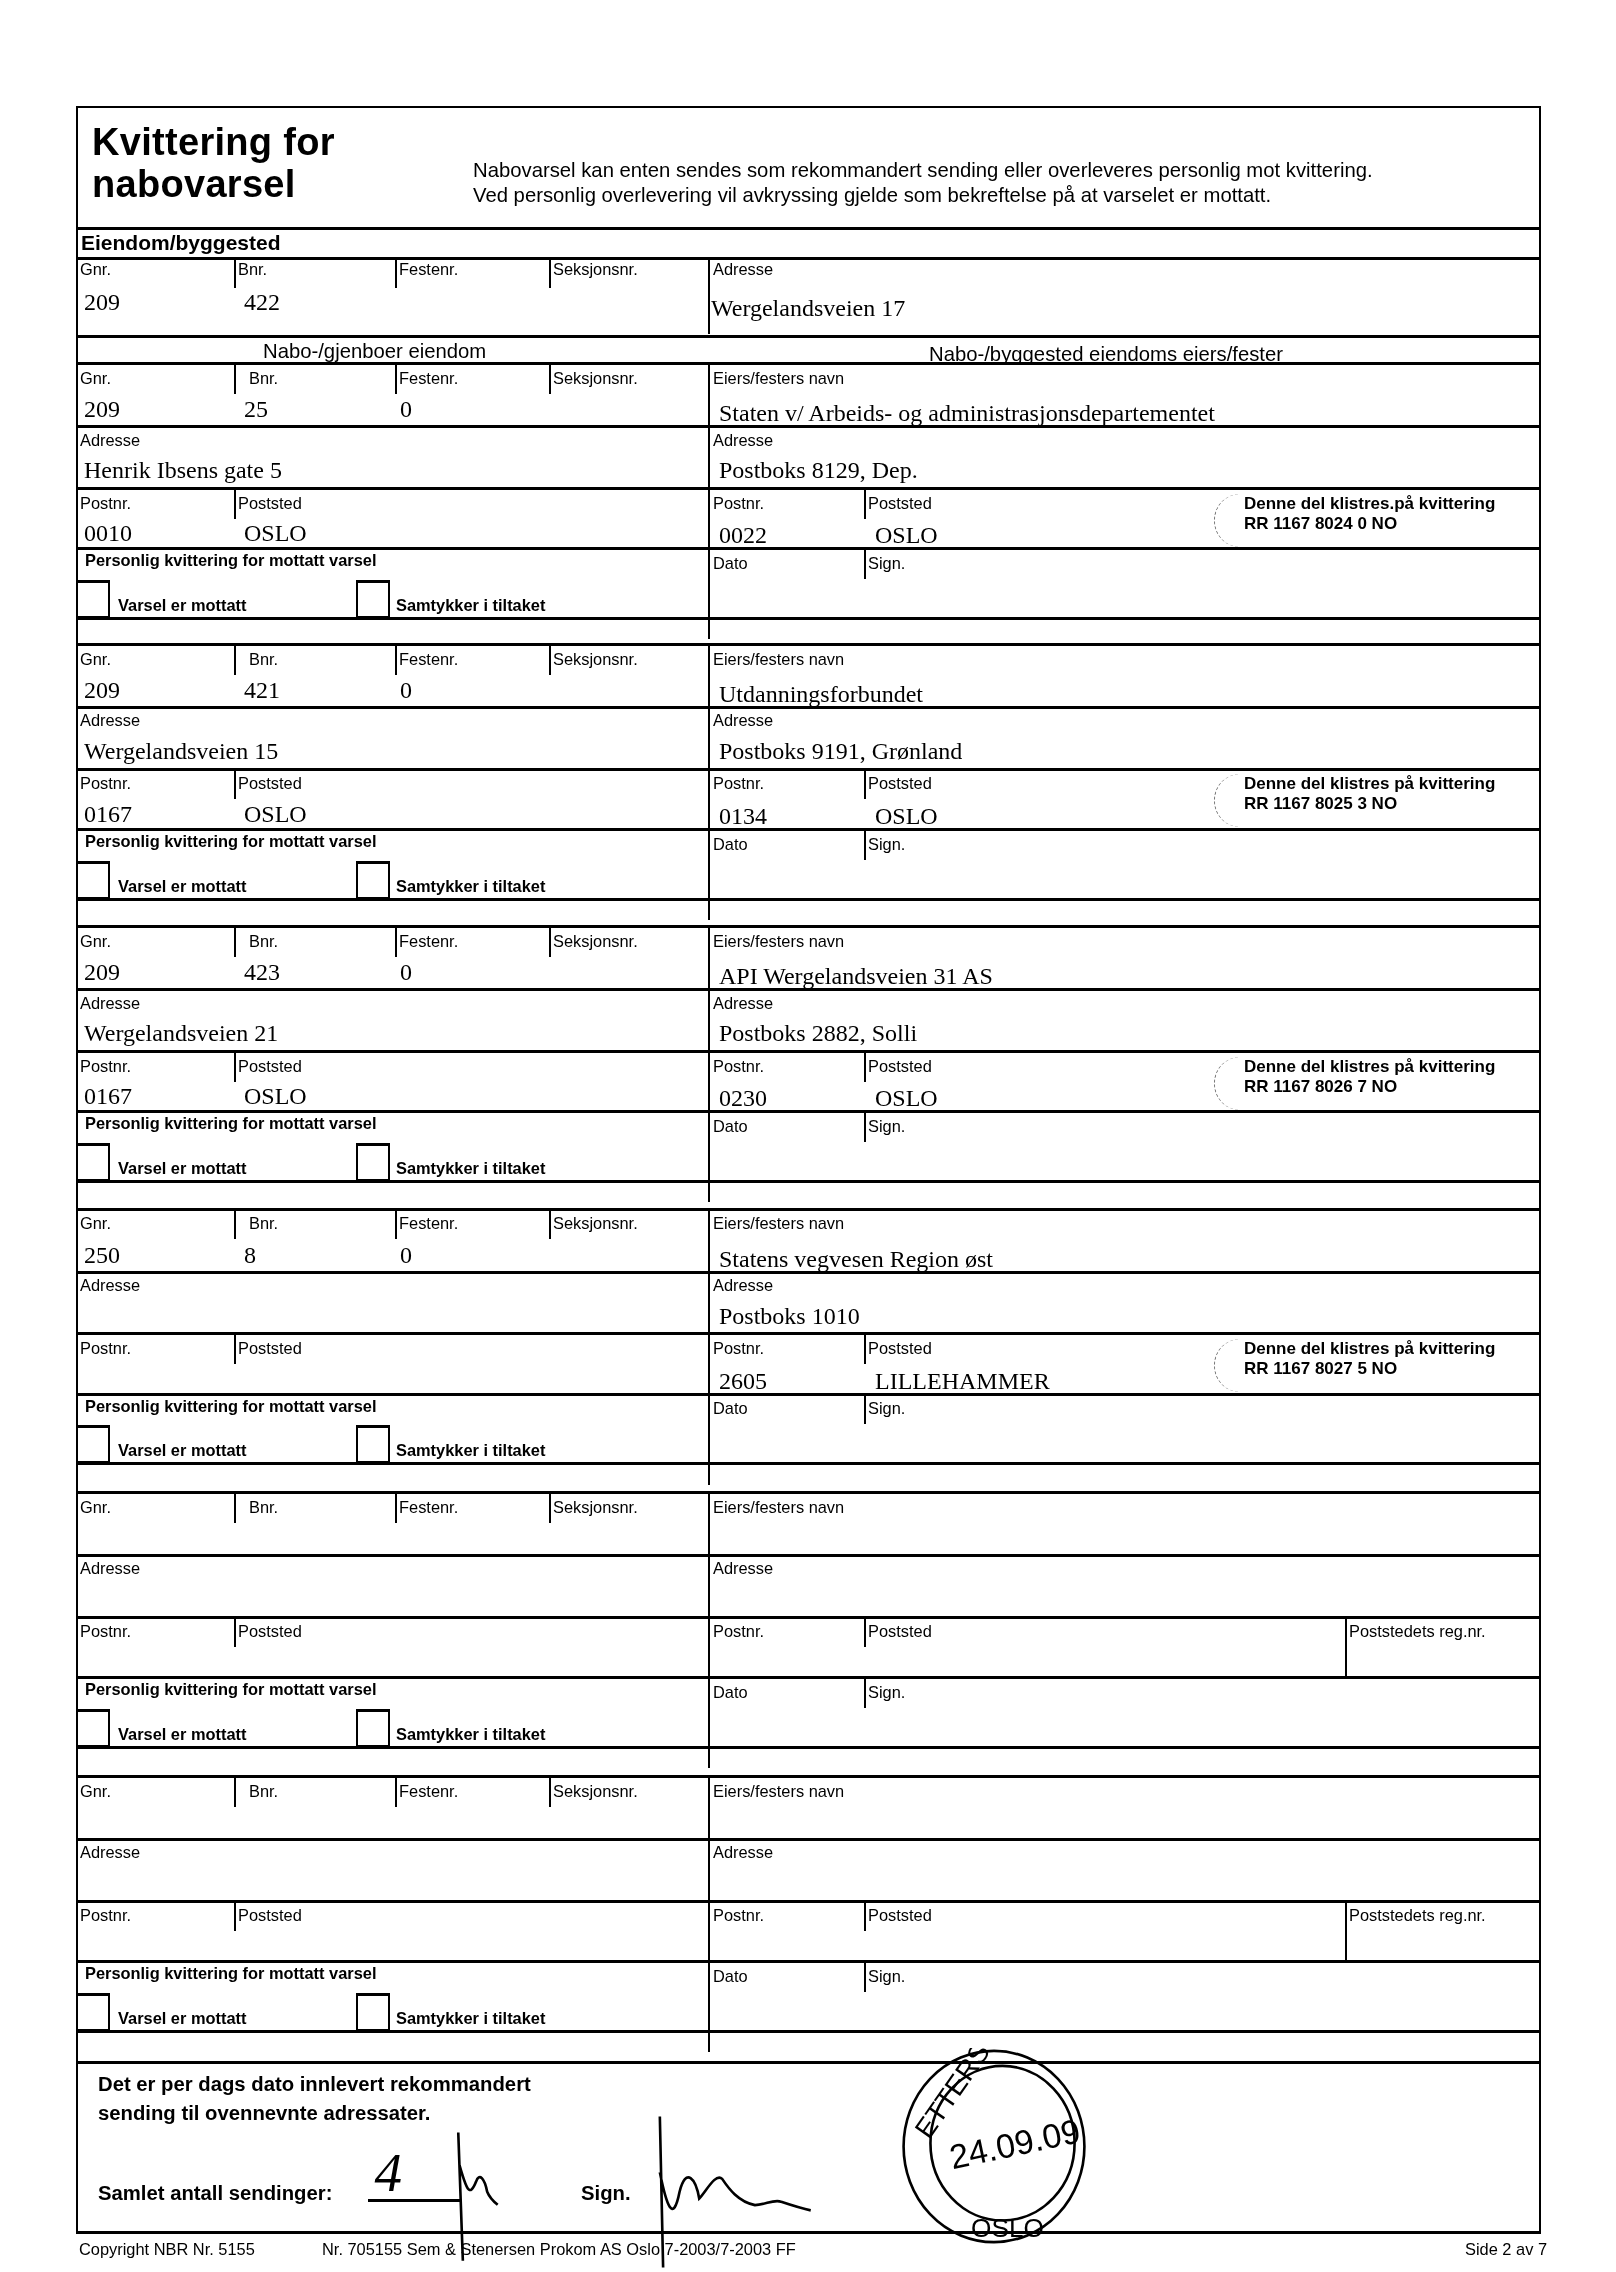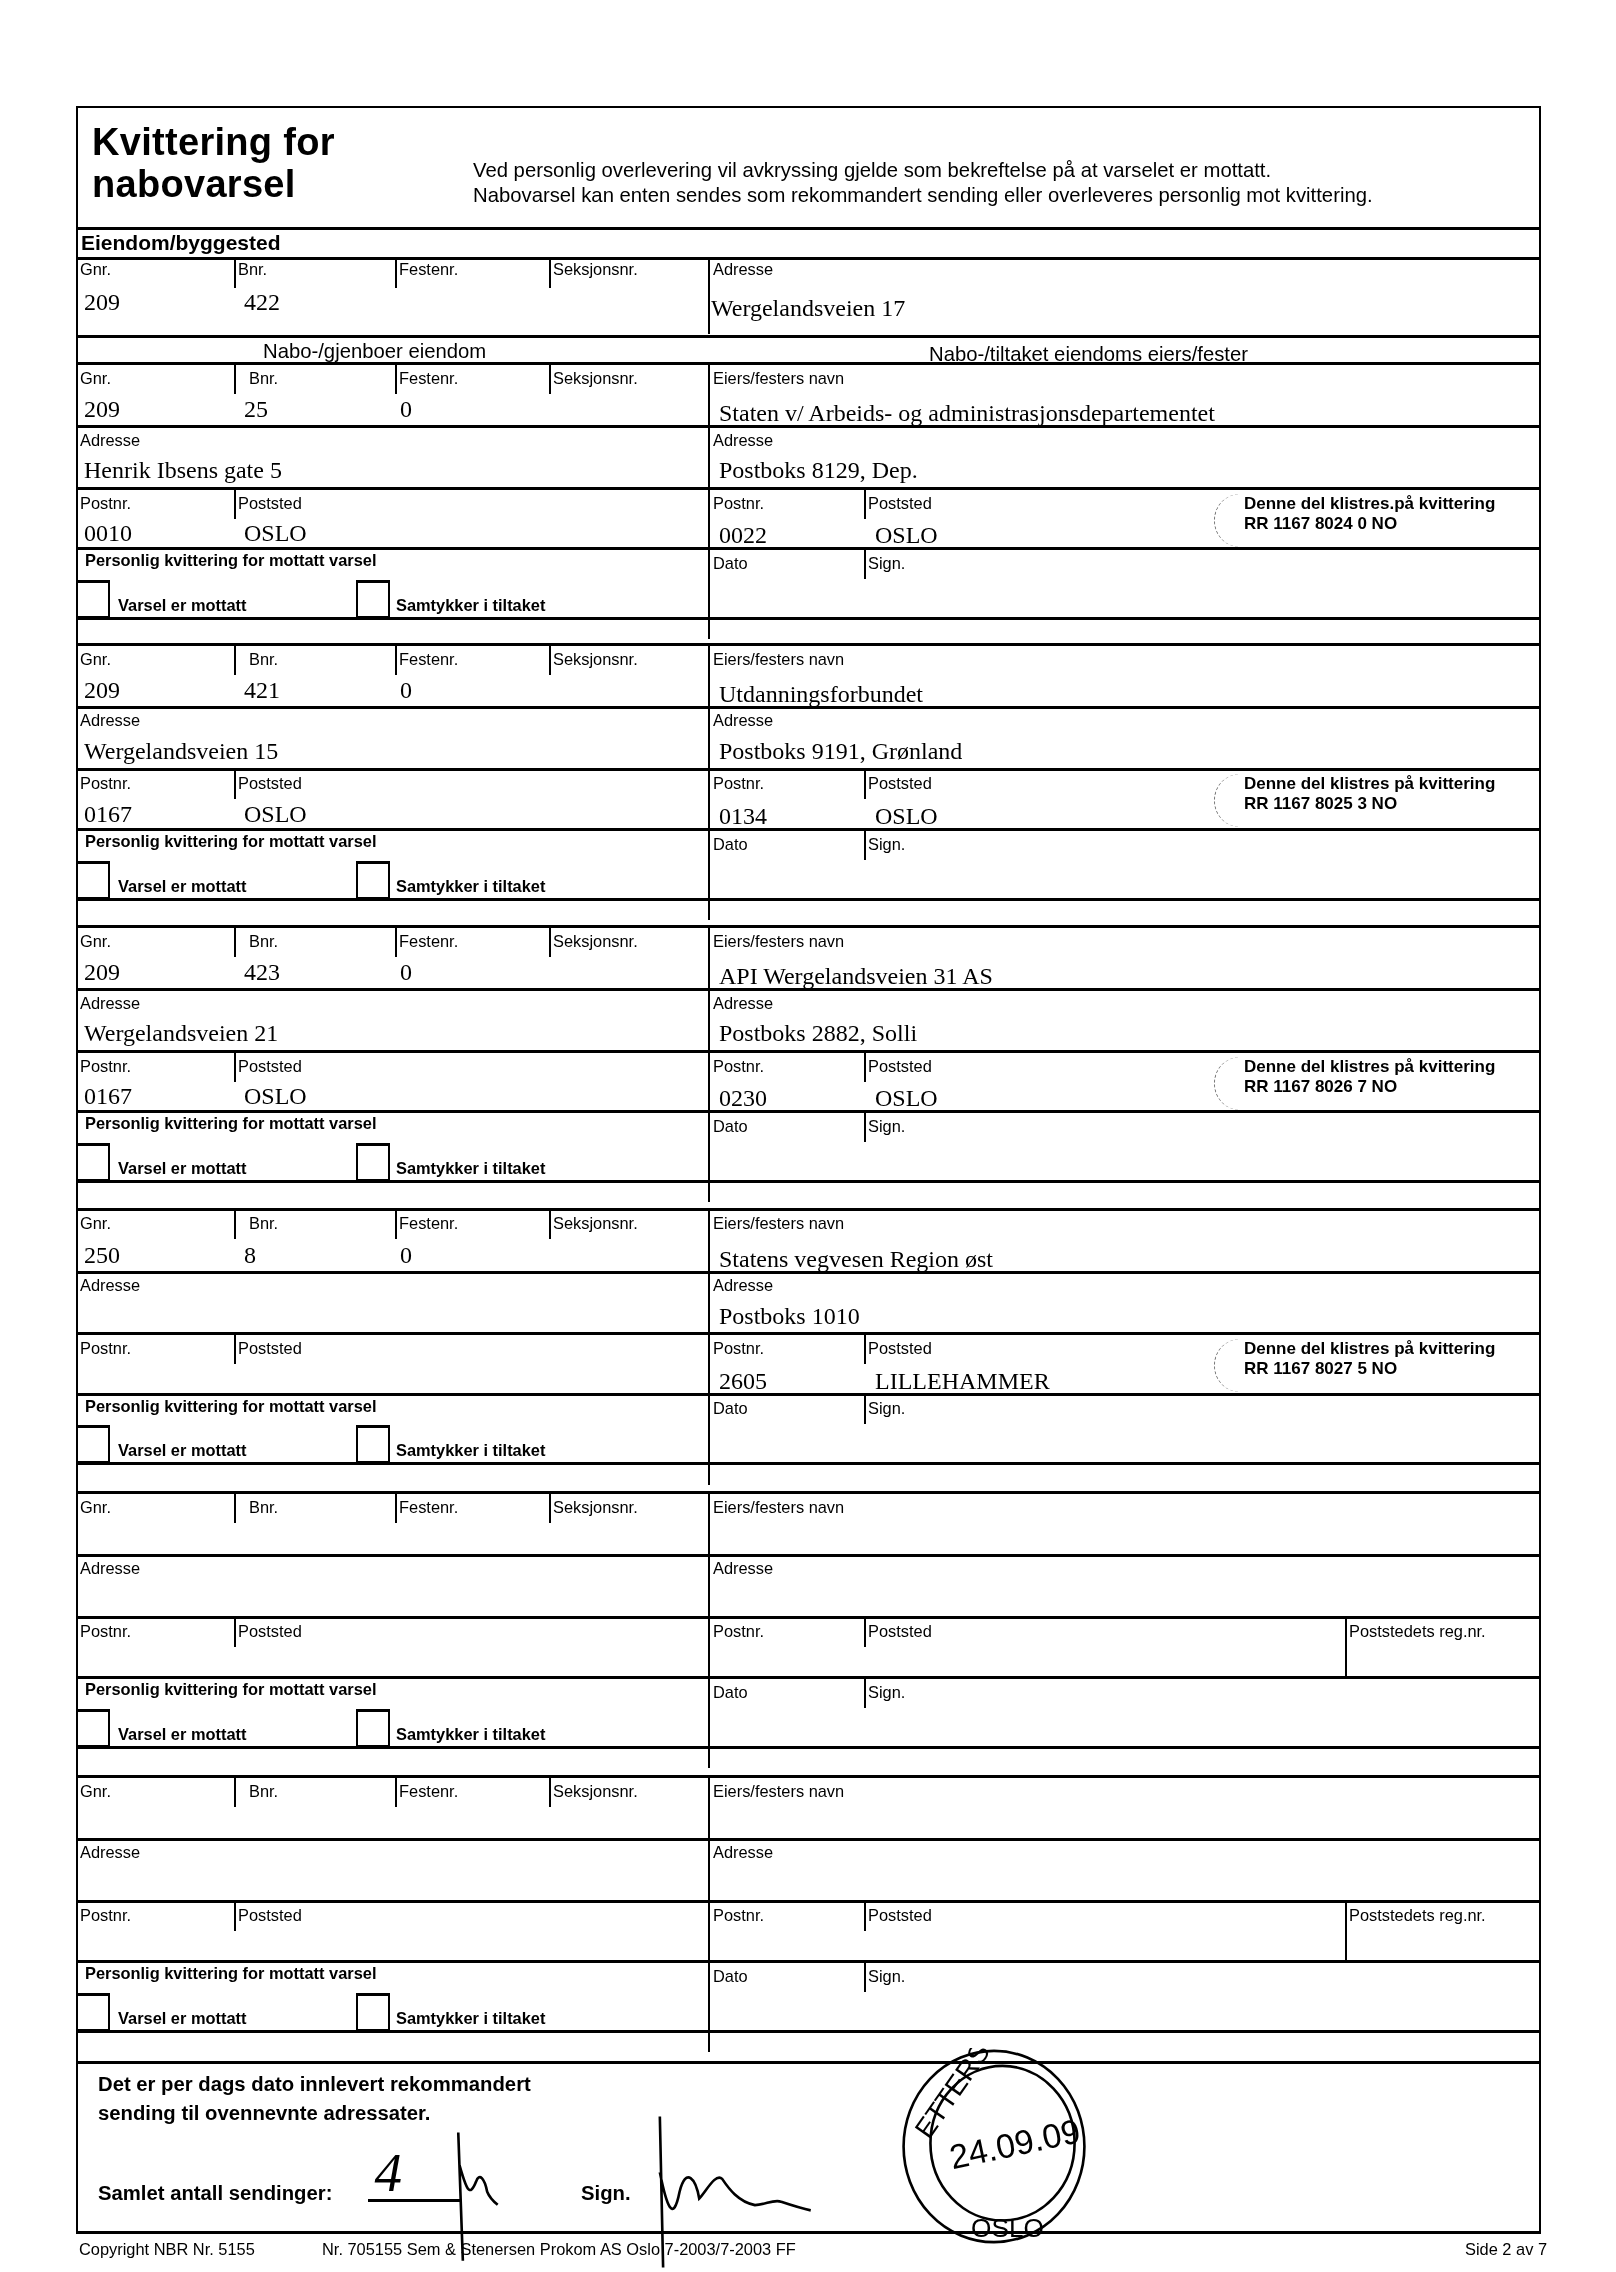--- a/index.html
+++ b/index.html
@@ -24,22 +24,22 @@
 </head>
 <body>
 
 <div class="frame"></div>
 
 <div class="title">
   <div>Kvittering for</div>
   <div>nabovarsel</div>
 </div>
 <div class="intro">
+  <div>Nabovarsel kan enten sendes som rekommandert sending eller overleveres personlig mot kvittering.</div>
   <div>Ved personlig overlevering vil avkryssing gjelde som bekreftelse på at varselet er mottatt.</div>
-  <div>Nabovarsel kan enten sendes som rekommandert sending eller overleveres personlig mot kvittering.</div>
 </div>
 
 <div class="hline" style="left:76px; top:227px; width:1465px;"></div>
 <div class="lblb" style="left:81px; top:231px; font-size:21px; line-height:23.6px;">Eiendom/byggested</div>
 <div class="hline" style="left:76px; top:257px; width:1465px;"></div>
 
 <div class="vline" style="left:708px; top:257px; height:77px;"></div>
 <div class="vtick" style="left:234px; top:259px;"></div>
 <div class="vtick" style="left:395px; top:259px;"></div>
 <div class="vtick" style="left:549px; top:259px;"></div>
@@ -47,21 +47,21 @@
 <div class="lbl" style="left:238px; top:260px;">Bnr.</div>
 <div class="lbl" style="left:399px; top:260px;">Festenr.</div>
 <div class="lbl" style="left:553px; top:260px;">Seksjonsnr.</div>
 <div class="lbl" style="left:713px; top:260px;">Adresse</div>
 <div class="val" style="left:84px; top:289px;">209</div>
 <div class="val" style="left:244px; top:289px;">422</div>
 <div class="val" style="left:711px; top:295px;">Wergelandsveien 17</div>
 <div class="hline" style="left:76px; top:335px; width:1465px;"></div>
 
 <div class="sect" style="left:263px; top:340px;">Nabo-/gjenboer eiendom</div>
-<div class="sect" style="left:929px; top:343px;">Nabo-/tiltaket eiendoms eiers/fester</div>
+<div class="sect" style="left:929px; top:343px;">Nabo-/byggested eiendoms eiers/fester</div>
 
 <div id="neighbor-container">
   <div class="nb">
     <div class="hline" style="left: 76px; width: 1465px; top: 362px;"></div>
     <div class="vline" style="left: 708px; top: 362px; height: 277px;"></div>
     <div class="vtick" style="left: 234px; top: 365px;"></div>
     <div class="vtick" style="left: 395px; top: 365px;"></div>
     <div class="vtick" style="left: 549px; top: 365px;"></div>
     <div class="lbl" style="left: 80px; top: 369px;">Gnr.</div>
     <div class="lbl" style="left: 249px; top: 369px;">Bnr.</div>

